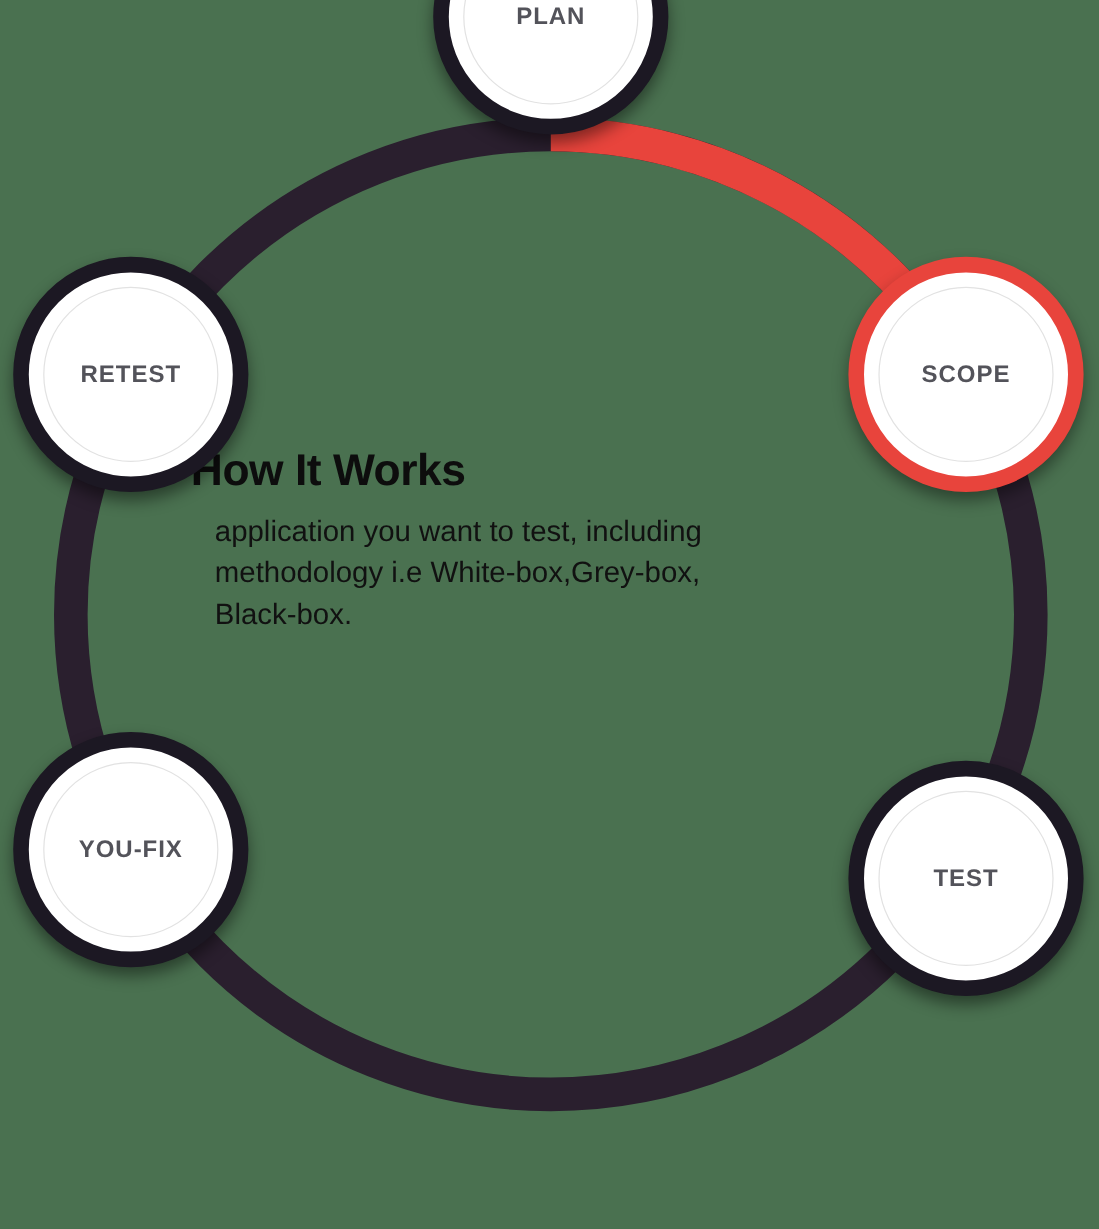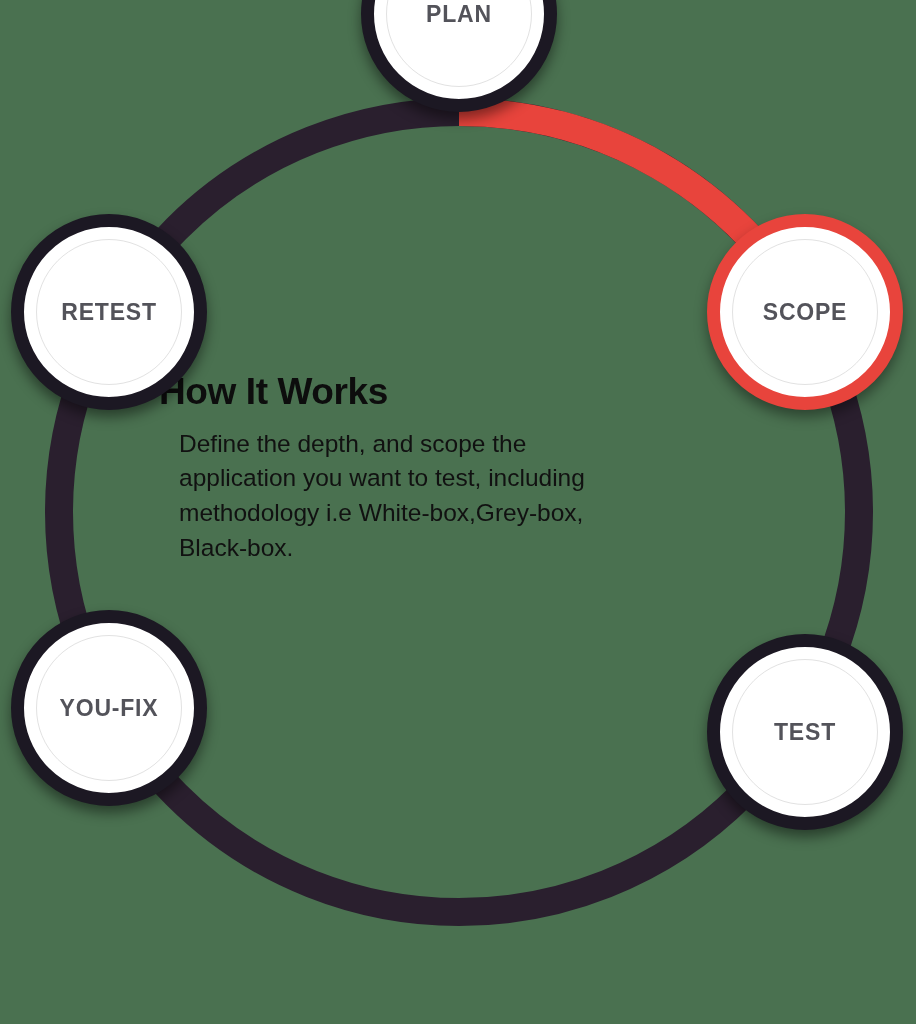--- a/index.html
+++ b/index.html
@@ -86,21 +86,21 @@
     width: 146px;
     height: 146px;
     border-radius: 50%;
     border: 1px solid #e2e2e2;
     box-sizing: border-box;
     pointer-events: none;
   }
   .node-label {
     position: relative;
     z-index: 2;
-    font-size: 23px;
+    font-size: 20px;
     font-weight: 700;
     letter-spacing: 0.8px;
     color: #53535a;
     white-space: nowrap;
   }
 
   
   #node-plan    { left: 361px; top:  -84px; }
   #node-scope   { left: 707px; top:  214px; }
   #node-test    { left: 707px; top:  634px; }
@@ -116,21 +116,20 @@
   <svg id="ring-svg" viewBox="0 0 916 1024">
 
     <circle cx="459" cy="512" r="400" fill="none" stroke="#2a1f2e" stroke-width="28"></circle>
 
     <path d="M 459 112 A 400 400 0 0 1 805.41 312" fill="none" stroke="#e8443c" stroke-width="28" stroke-linecap="butt"></path>
   </svg>
 
   <div class="center-block">
     <h1 class="center-title">How It Works</h1>
     <p class="center-body">
-      <span class="ln">Define the depth, and scope the</span>
       <span class="ln">application you want to test, including</span>
       <span class="ln">methodology i.e White-box,Grey-box,</span>
       <span class="ln">Black-box.</span>
     </p>
   </div>
 
   <div class="node" id="node-plan" style="border-color: rgb(28, 24, 35);">
     <span class="node-inner-ring"></span>
     <span class="node-label">PLAN</span>
   </div>

